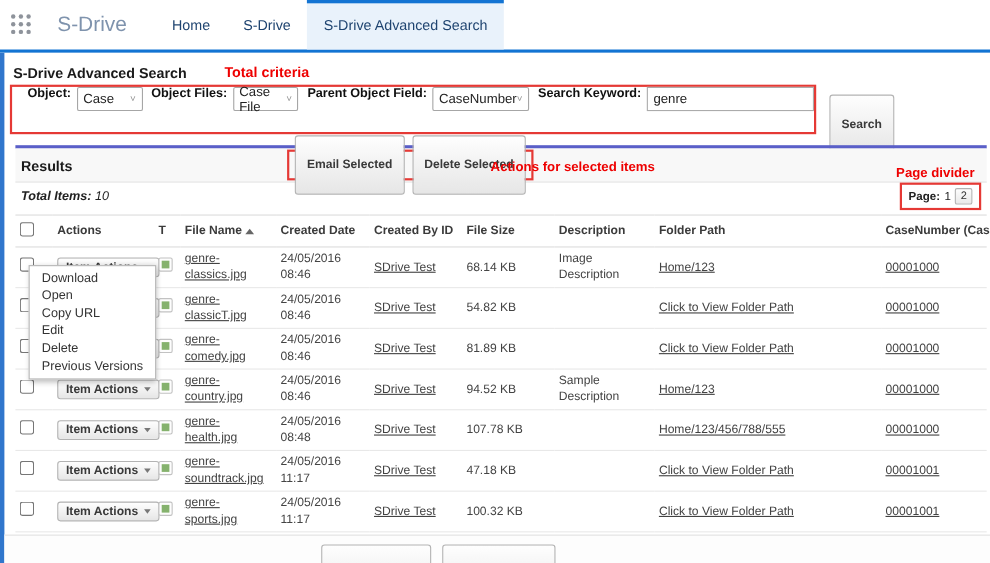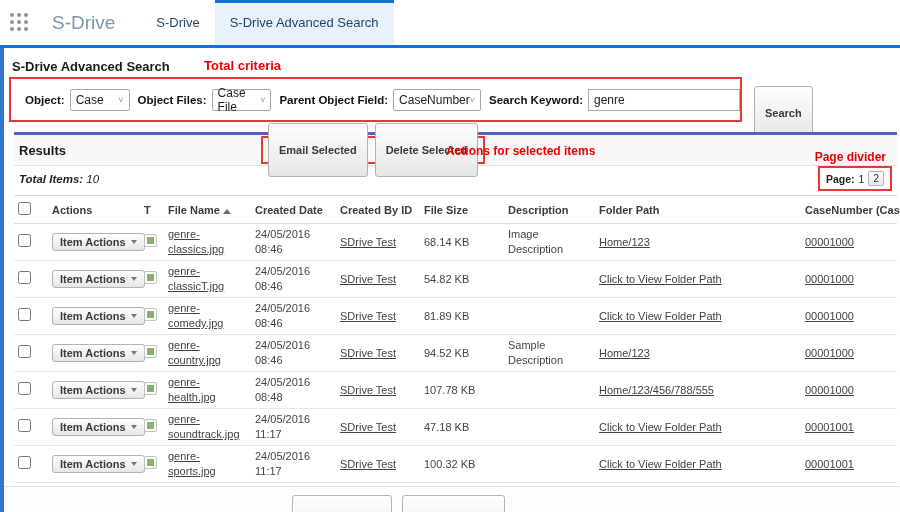--- a/index.html
+++ b/index.html
@@ -20,21 +20,21 @@
   .tab.active::before { content:""; position:absolute; left:0; top:0; right:0; height:3px; background:#1374d3; }
 
   
   .content { position:relative; height:472px; background:#fff; border-left:4px solid #3076cc; }
 
   .page-title { position:absolute; top:11px; left:8px; font-size:13px; font-weight:bold; color:#1a1a1a; }
   .anno { color:#ee0000; font-weight:bold; font-size:13px; }
   .anno-search { position:absolute; top:10px; left:200px; }
 
   .search-box { position:absolute; top:29px; left:5px; width:733px; height:45px;
-                border:2px solid #e53935; display:flex; align-items:center; padding-left:6px; }
+                border:2px solid #e53935; display:flex; align-items:flex-start; padding-left:6px; }
   .fld-label { font-size:11.5px; font-weight:bold; color:#111; margin:0 5px 0 8px; white-space:nowrap; }
   .fake-select { display:inline-flex; justify-content:space-between; align-items:center;
                  width:128px; height:22px; border:1px solid #a6a6a6; background:#fff;
                  padding:0 5px; font-size:12px; color:#222; border-radius:2px; cursor:pointer; }
   .sel-chev { font-size:9px; color:#909090; }
   .kw-input { width:152px; height:22px; border:1px solid #ababab; font-size:12px; padding:0 5px; color:#222; }
   .btn { display:inline-flex; align-items:center; gap:5px;
          background:linear-gradient(#fefefe,#e6e6e6); border:1px solid #b3b3b3; border-radius:3px;
          font-family:"Liberation Sans",sans-serif; font-weight:bold; font-size:11px; color:#3a3a3a;
          padding:20px 10px; cursor:pointer; white-space:nowrap; }
@@ -97,20 +97,21 @@
       <span></span>
       <span></span>
       <span></span>
       <span></span>
       <span></span>
       <span></span>
       <span></span>
   </span>
   <span class="brand">S-Drive</span>
   <div class="tabs">
+      <div class="tab">Home</div>
       <div class="tab">S-Drive</div>
       <div class="tab active">S-Drive Advanced Search</div>
     </div>
 </div>
 
 <div class="content">
 
   <div class="page-title">S-Drive Advanced Search</div>
   <div class="anno anno-search">Total criteria</div>
 
@@ -359,20 +360,28 @@
       <td></td>
       <td class="s">63.64 KB</td>
       <td class="de"></td>
       <td></td>
       <td></td>
     </tr>
 
   </tbody>
   </table>
 
+  <ul class="menu" id="item-menu">
+      <li>Download</li>
+      <li>Open</li>
+      <li>Copy URL</li>
+      <li>Edit</li>
+      <li>Delete</li>
+      <li>Previous Versions</li>
+    </ul>
 
   <div class="footer">
     <div class="footer-btns">
       <button class="btn">Email Selected</button>
       <button class="btn">Delete Selected</button>
     </div>
   </div>
 
 </div>
 

